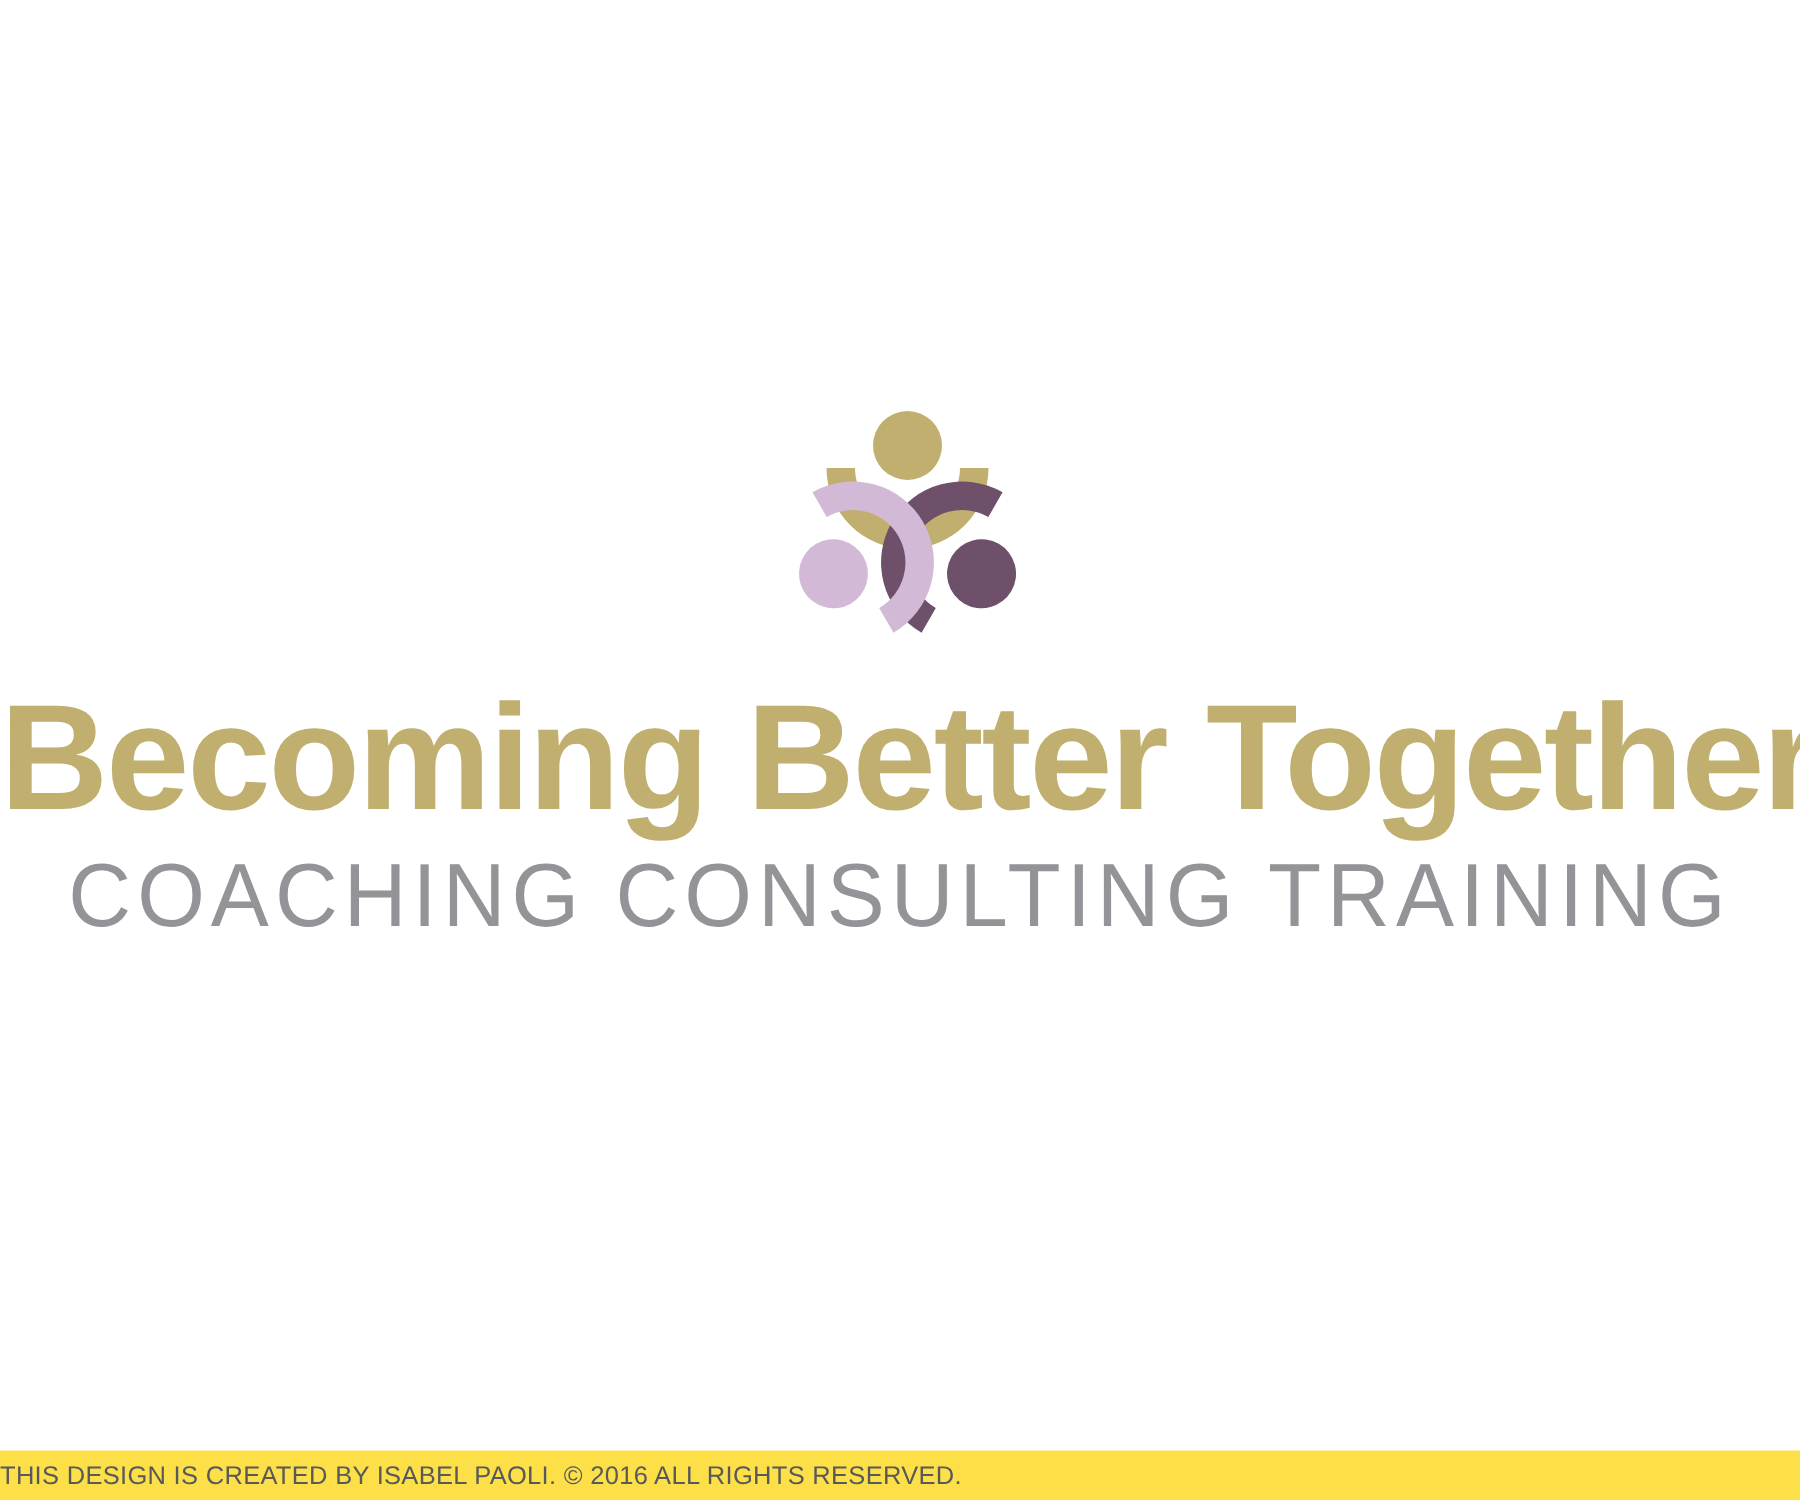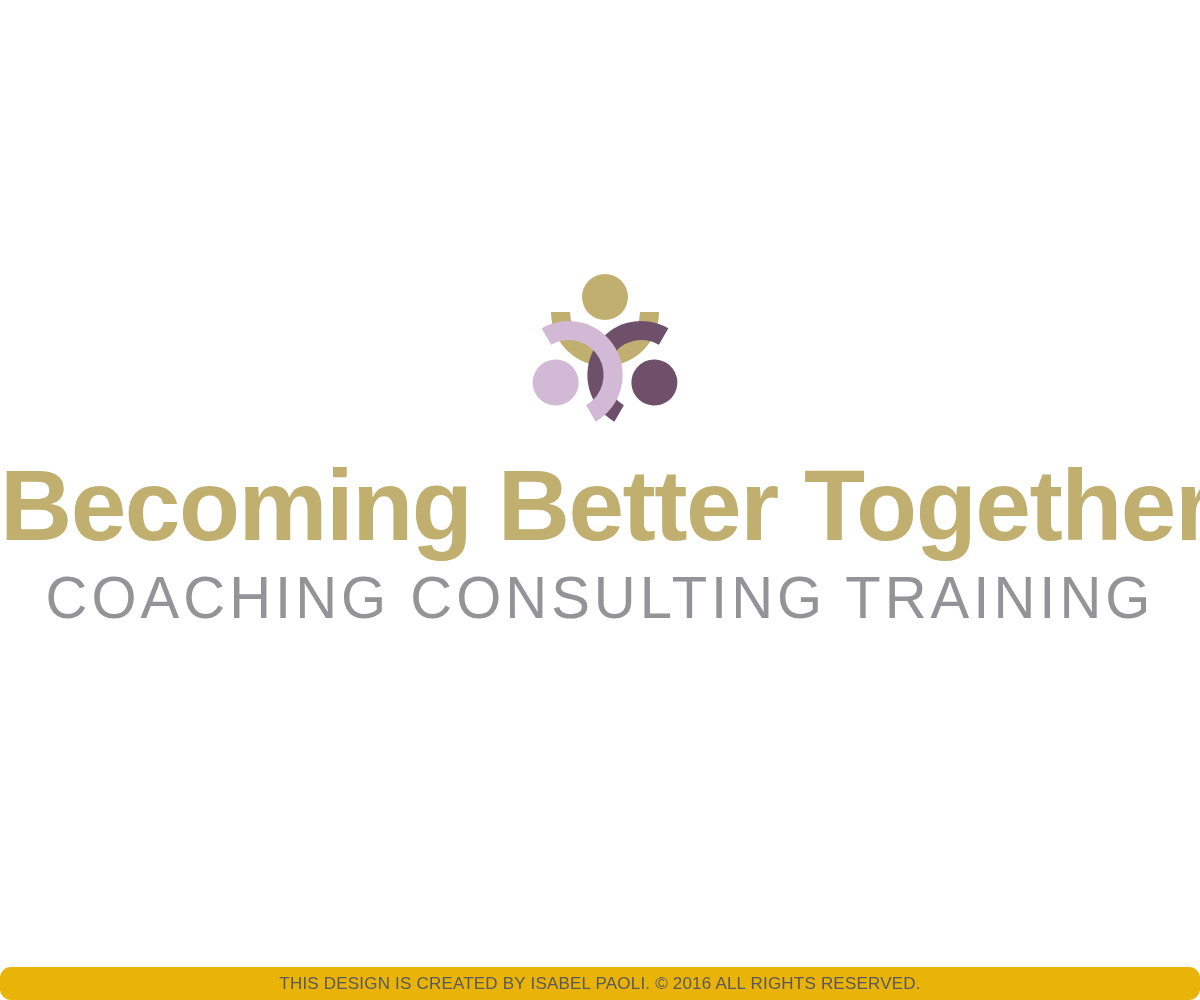--- a/index.html
+++ b/index.html
@@ -78,25 +78,24 @@
     transform-origin: center top;
   }
 
   
   #footer-bar {
     position: absolute;
     left: 0;
     top: 967px;
     width: 1200px;
     height: 33px;
-    background: #eab308;
+    background: #fde047;
     display: flex;
     align-items: center;
-    justify-content: center;
-    border-radius: 11px;
+    justify-content: flex-start;
   }
   #footer-text {
     font-family: "Liberation Sans", sans-serif;
     font-size: 17px;
     letter-spacing: 0.2px;
     color: #58595b;
     white-space: nowrap;
   }
 </style>
 </head>

